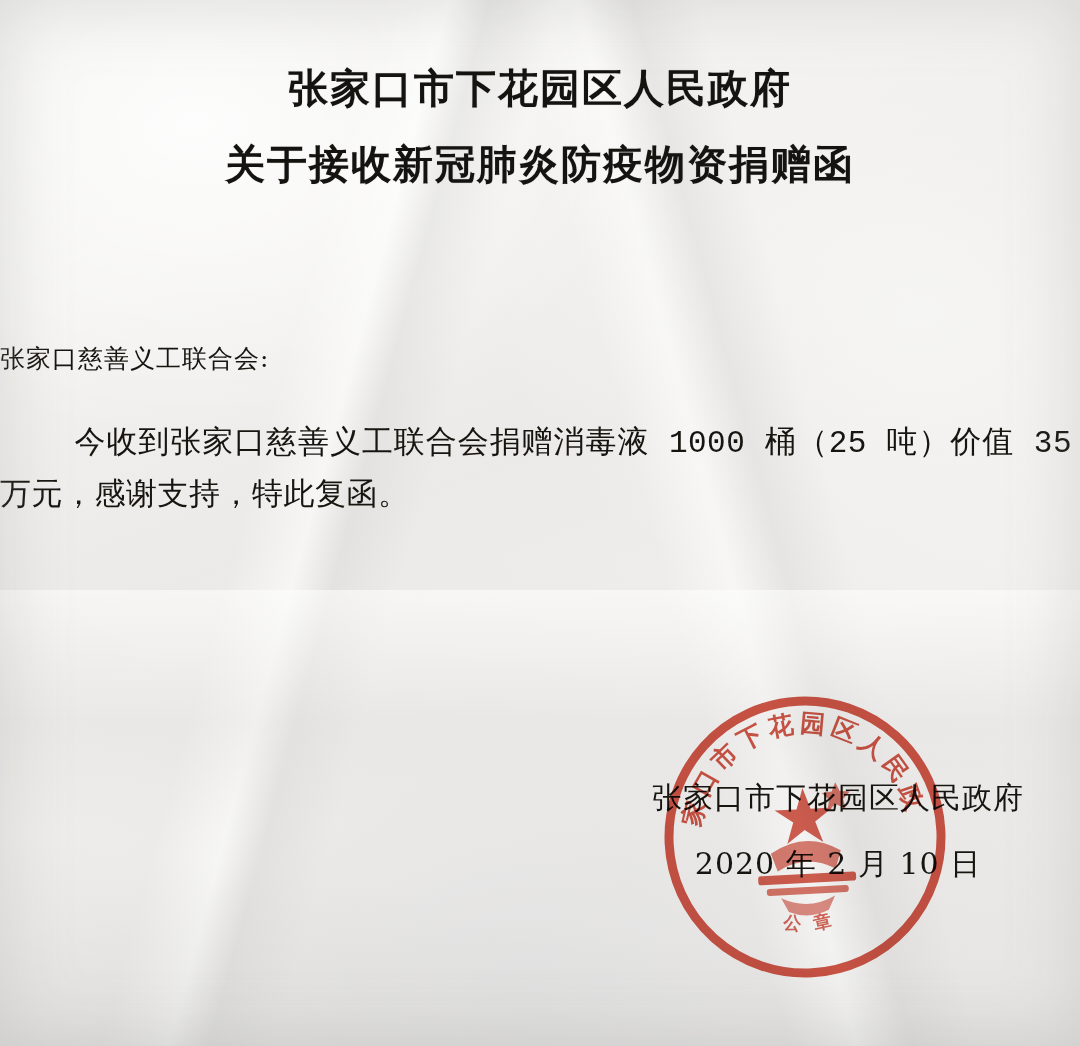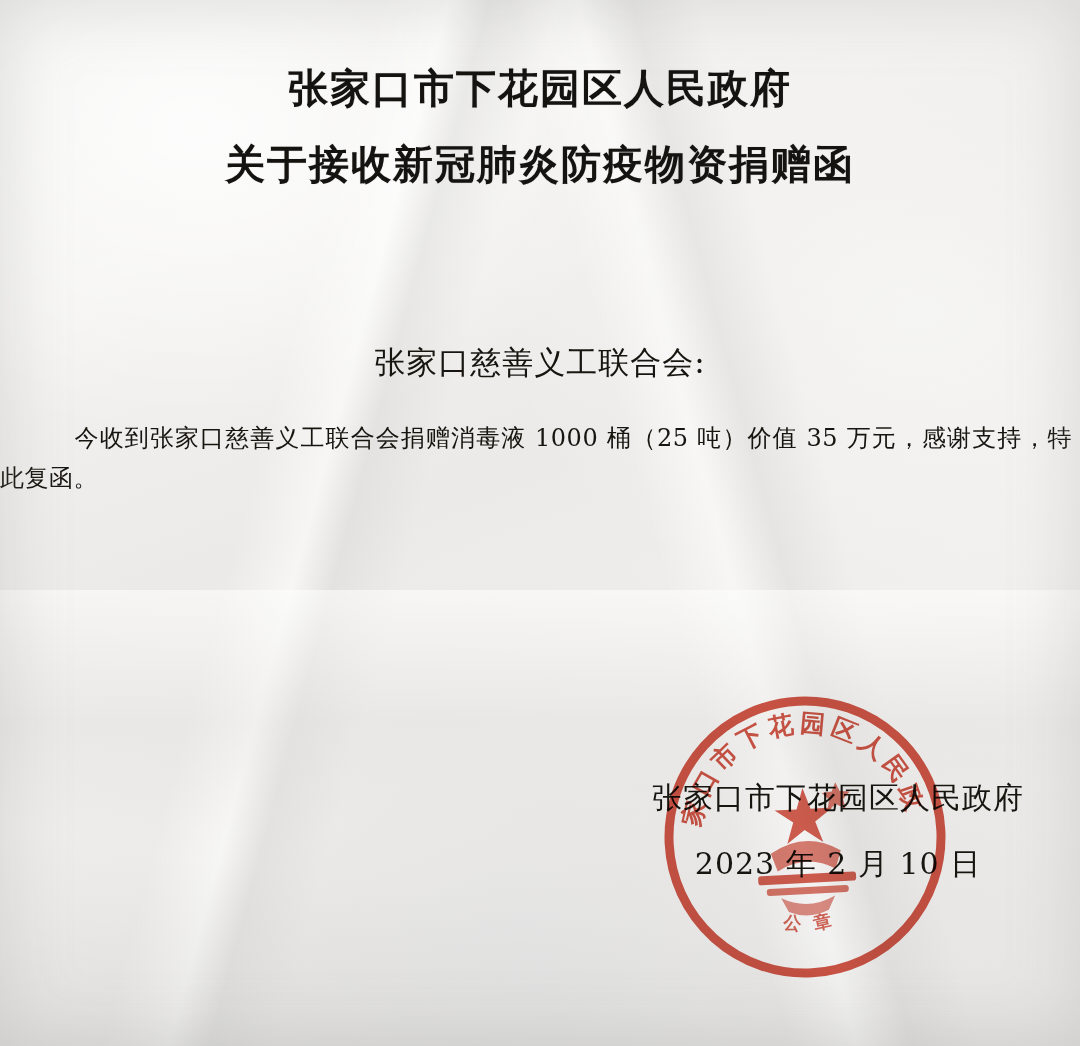--- a/index.html
+++ b/index.html
@@ -83,36 +83,36 @@
   .title-line.second {
     font-size: 40px;
     margin-bottom: 16px;
   }
 
   .salutation {
     position: absolute;
     left: 0px;
     top: 342px;
     width: 1080px;
-    font-size: 31px;
+    font-size: 25px;
     letter-spacing: 1px;
     color: #17150f;
-    text-align: center;
   }
 
   .body-para {
     position: absolute;
     left: 0px;
     top: 418px;
     width: 1072px;
-    font-size: 24px;
+    font-size: 31px;
     line-height: 1.68;
     letter-spacing: 0.5px;
     color: #17150f;
     text-align: justify;
+    font-family: Liberation Mono, monospace;
   }
   .body-para .indent {
     display: inline-block;
     width: 74px;
   }
 
   
   .sign-block {
     position: absolute;
     right: 56px;
@@ -164,21 +164,21 @@
       <div class="title-line">张家口市下花园区人民政府</div>
       <div class="title-line second">关于接收新冠肺炎防疫物资捐赠函</div>
     </div>
 
     <div class="salutation">张家口慈善义工联合会:</div>
 
     <div class="body-para"><span class="indent"></span><span>今收到张家口慈善义工联合会捐赠消毒液 1000 桶（25 吨）价值 35 万元，感谢支持，特此复函。</span></div>
 
     <div class="sign-block">
       <div class="sign-org">张家口市下花园区人民政府</div>
-      <div class="sign-date">2023 年 2 月 10 日</div>
+      <div class="sign-date">2020 年 2 月 10 日</div>
     </div>
 
     <div class="seal">
       <svg width="290" height="290" viewBox="0 0 290 290" xmlns="http://www.w3.org/2000/svg">
         <defs>
           <path id="sealArc" d="M 40,145 A 105,105 0 1 1 250,145" fill="none"></path>
           <path id="sealArcBottom" d="M 52,145 A 93,93 0 0 0 238,145" fill="none"></path>
         </defs>
         <circle cx="145" cy="145" r="136" fill="none" stroke="#c9321f" stroke-width="9"></circle>
 

